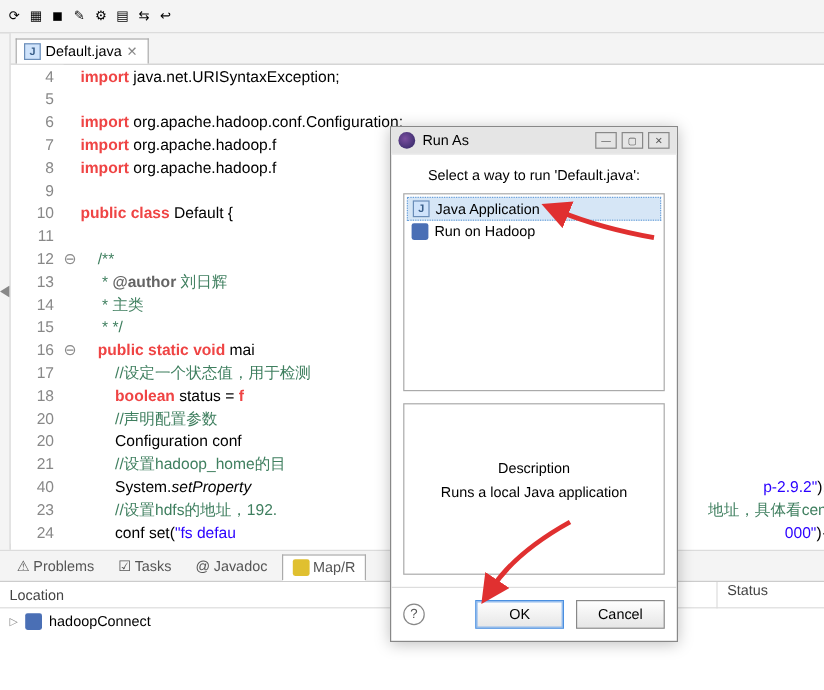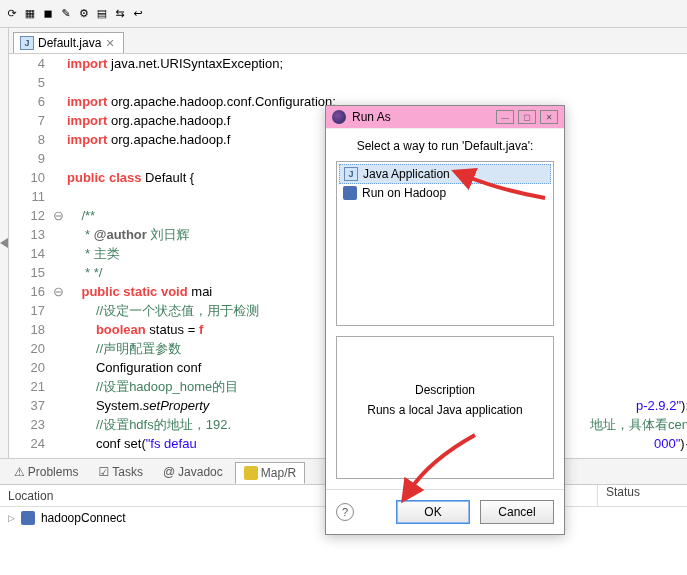--- a/index.html
+++ b/index.html
@@ -30,21 +30,21 @@
 .bot-tab.active { background:#fff; border:1px solid #aaa; border-bottom:1px solid #fff; position:relative; top:1px; }
 .bot-hdr { display:flex; border-bottom:1px solid #ddd; height:22px; align-items:center; background:#fff; }
 .bot-hdr .col { padding:0 8px; color:#444; }
 .bot-row { display:flex; align-items:center; padding:4px 8px; gap:6px; }
 .tri { color:#888; font-size:9px; }
 .ele-icon { width:14px; height:14px; background:#4a6fb5; display:inline-block; border-radius:2px; }
 .status-col { border-left:1px solid #ddd; height:22px; }
 
 
 .modal { position:absolute; left:325px; top:105px; width:240px; height:430px; background:#fff; border:1px solid #888; box-shadow:0 2px 12px rgba(0,0,0,.25); display:flex; flex-direction:column; }
-.m-title { display:flex; align-items:center; padding:4px 6px; background:#f9a8d4; border-bottom:1px solid #eee; }
+.m-title { display:flex; align-items:center; padding:4px 6px; background:#e5e5e5; border-bottom:1px solid #eee; }
 .m-title .ecl { width:14px; height:14px; border-radius:50%; background:radial-gradient(circle at 40% 40%,#7b4fa0,#2b2460); margin-right:6px; }
 .m-title .ttl { flex:1; font-size:12px; }
 .m-title .winbtn { width:18px; height:14px; border:1px solid #888; margin-left:4px; display:flex; align-items:center; justify-content:center; font-size:8px; color:#555; }
 .m-body { flex:1; padding:10px; display:flex; flex-direction:column;text-align:center; }
 .m-prompt { margin-bottom:8px; }
 .run-list { border:1px solid #aaa; height:165px; background:#fff; padding:2px; }
 .run-item { display:flex; align-items:center; gap:5px; padding:2px 4px; }
 .run-item.sel { background:#d6e6f6; border:1px dotted #6aa0da; }
 .ja-icon { width:14px; height:14px; background:#cfe3fb; border:1px solid #6a8db8; display:flex; align-items:center; justify-content:center; color:#3a5f8a; font-weight:bold; font-size:9px; }
 .desc-box { border:1px solid #aaa; margin-top:10px; padding:6px 8px; flex:1; }
@@ -98,21 +98,21 @@
           <div>12</div>
           <div>13</div>
           <div>14</div>
           <div>15</div>
           <div>16</div>
           <div>17</div>
           <div>18</div>
           <div>20</div>
           <div>20</div>
           <div>21</div>
-          <div>37</div>
+          <div>40</div>
           <div>23</div>
           <div>24</div>
         </div>
       <div class="fold" id="fold">
           <div>&nbsp;</div>
           <div>&nbsp;</div>
           <div>&nbsp;</div>
           <div>&nbsp;</div>
           <div>&nbsp;</div>
           <div>&nbsp;</div>

